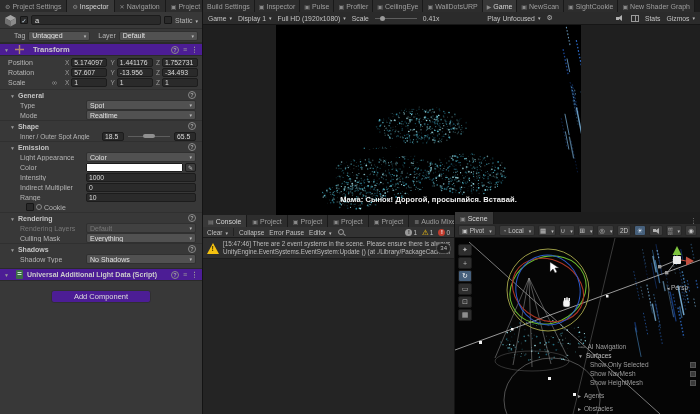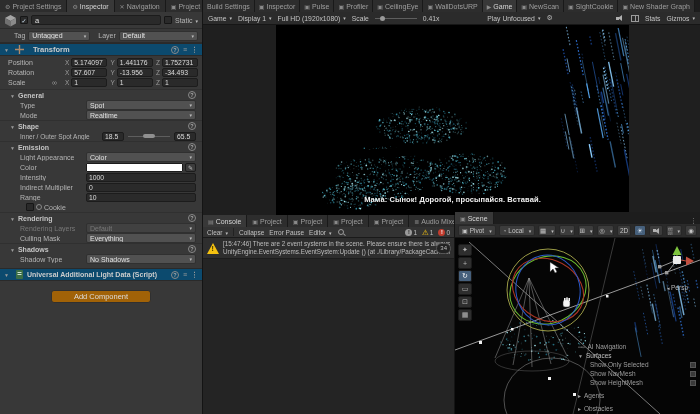--- a/index.html
+++ b/index.html
@@ -31,21 +31,21 @@
                background:#383838; border-bottom:1px solid #2b2b2b; }
   .name-field { flex:1; height:10px; background:#2a2a2a; border:1px solid #1c1c1c; border-radius:2px;
                 font-size:7.5px; color:#e0e0e0; padding:0 3px; line-height:9px; }
   .mini { font-size:7px; color:#b5b5b5; }
   .tagrow { height:14px; display:flex; align-items:center; gap:3px; padding:0 4px 0 14px;
             border-bottom:1px solid #2b2b2b; font-size:7px; }
   .dropdown { background:#515151; border:1px solid #303030; border-radius:2px; height:10px;
               display:flex; align-items:center; padding:0 3px; font-size:7px; color:#e2e2e2;
               justify-content:space-between; min-width:0; }
   .dropdown span { overflow:hidden; white-space:nowrap; }
-  .comp-header { height:13px; background:#0c4a6e; border-top:1px solid #2a2a2a; border-bottom:1px solid #2a2a2a;
+  .comp-header { height:13px; background:#4c1d95; border-top:1px solid #2a2a2a; border-bottom:1px solid #2a2a2a;
                  display:flex; align-items:center; gap:3px; padding:0 4px; font-size:7.5px; font-weight:bold; color:#cccccc; }
   .hdr-right { margin-left:auto; display:flex; align-items:center; gap:4px; }
   .vrow { height:10px; display:flex; align-items:center; padding:0 4px 0 8px; font-size:7px; }
   .vrow .vlabel { width:54px; flex:none; color:#b5b5b5; }
   .axis { color:#9a9a9a; margin:0 2px 0 3px; font-size:6.5px; }
   .vfield { flex:1; min-width:0; height:9px; background:#2a2a2a; border:1px solid #1c1c1c; border-radius:2px;
             font-size:6.8px; color:#dcdcdc; padding:0 2px; line-height:8px; white-space:nowrap; overflow:hidden; }
   .section { height:11px; display:flex; align-items:center; padding:0 6px 0 10px; font-size:7px; font-weight:bold;
              color:#c4c4c4; border-top:1px solid #303030; }
   .prow { height:10px; display:flex; align-items:center; padding:0 6px 0 20px; font-size:7px; }
@@ -57,42 +57,42 @@
               font-size:6.8px; color:#dcdcdc; padding:0 2px; line-height:8px; }
   .swatch { flex:1; height:9px; background:#ffffff; border:1px solid #1c1c1c; border-radius:1px; }
   .eyedrop { width:11px; height:9px; margin-left:2px; background:#3c3c3c; border:1px solid #1c1c1c;
              border-radius:2px; font-size:6px; color:#bbb; text-align:center; line-height:8px; }
   .range-slider { position:relative; flex:1; height:9px; margin:0 4px; }
   .range-slider .track { position:absolute; left:0; right:0; top:4px; height:1px; background:#5e5e5e; }
   .range-slider .bar { position:absolute; left:36%; width:28%; top:2.5px; height:4px; background:#909090; border-radius:2px; }
   .sl-field { width:22px; flex:none; height:9px; background:#2a2a2a; border:1px solid #1c1c1c; border-radius:2px;
               font-size:6.8px; color:#dcdcdc; padding:0 2px; line-height:8px; }
   .objcircle { width:6px; height:6px; border:1px solid #8a8a8a; border-radius:50%; margin:0 2px; }
-  .add-btn { display:block; margin:9px auto 0; width:100px; height:13px; background:#a16207;
+  .add-btn { display:block; margin:9px auto 0; width:100px; height:13px; background:#4c1d95;
              border:1px solid #303030; border-radius:3px; color:#dddddd; font-size:7.5px;
              font-family:"Liberation Sans",sans-serif; }
 
   
   #game-panel { left:203px; top:0; width:497px; height:215px; background:#1f1f1f; }
   #game-panel .tabbar .tab { padding:0 4px; }
   .gtoolbar { height:13px; background:#2b2b2b; border-bottom:1px solid #161616; display:flex;
               align-items:center; gap:6px; padding:0 5px; font-size:6.8px; color:#c4c4c4; }
   .gtb-item { display:flex; align-items:center; white-space:nowrap; }
   .hslider { position:relative; width:42px; height:8px; }
   .hslider .track { position:absolute; left:0; right:0; top:3.5px; height:1px; background:#5e5e5e; }
   .hslider .knob { position:absolute; left:5px; top:1.5px; width:5px; height:5px; border-radius:50%; background:#9a9a9a; }
   .gear-glyph { font-size:7px; color:#b0b0b0; }
   .speaker { position:relative; width:9px; height:8px; }
   .speaker::before { content:""; position:absolute; left:0; top:2.5px; width:3px; height:3px; background:#b0b0b0; }
   .speaker::after { content:""; position:absolute; left:2.5px; top:1px; border-top:3px solid transparent;
                     border-bottom:3px solid transparent; border-right:4px solid #b0b0b0; }
   .gridicon { width:8px; height:7px; border:1px solid #9a9a9a; position:relative; }
   .gridicon::before { content:""; position:absolute; left:3px; top:0; bottom:0; width:1px; background:#9a9a9a; }
   .viewport { position:relative; width:497px; height:191px; background:#1f1f1f; overflow:hidden; }
-  .render { position:absolute; left:73px; top:0; width:353px; height:191px; background:#000; overflow:hidden; }
+  .render { position:absolute; left:73px; top:0; width:305px; height:191px; background:#000; overflow:hidden; }
   .subtitle { position:absolute; left:0; right:0; bottom:12px; text-align:center; color:#f2f2f2;
               font-size:7.5px; font-weight:bold; letter-spacing:.1px; }
 
   
   #console-panel { left:203px; top:215px; width:252px; height:199px; background:#242424; border-right:1px solid #141414; }
   .ctoolbar { height:11px; background:#333333; border-bottom:1px solid #1a1a1a; display:flex;
               align-items:center; gap:5px; padding:0 4px; font-size:6.5px; color:#c0c0c0; }
   .csep { width:1px; height:8px; background:#222; }
   .mag { position:relative; width:8px; height:8px; flex:none; }
   .mag::before { content:""; position:absolute; left:1px; top:1px; width:4px; height:4px;

